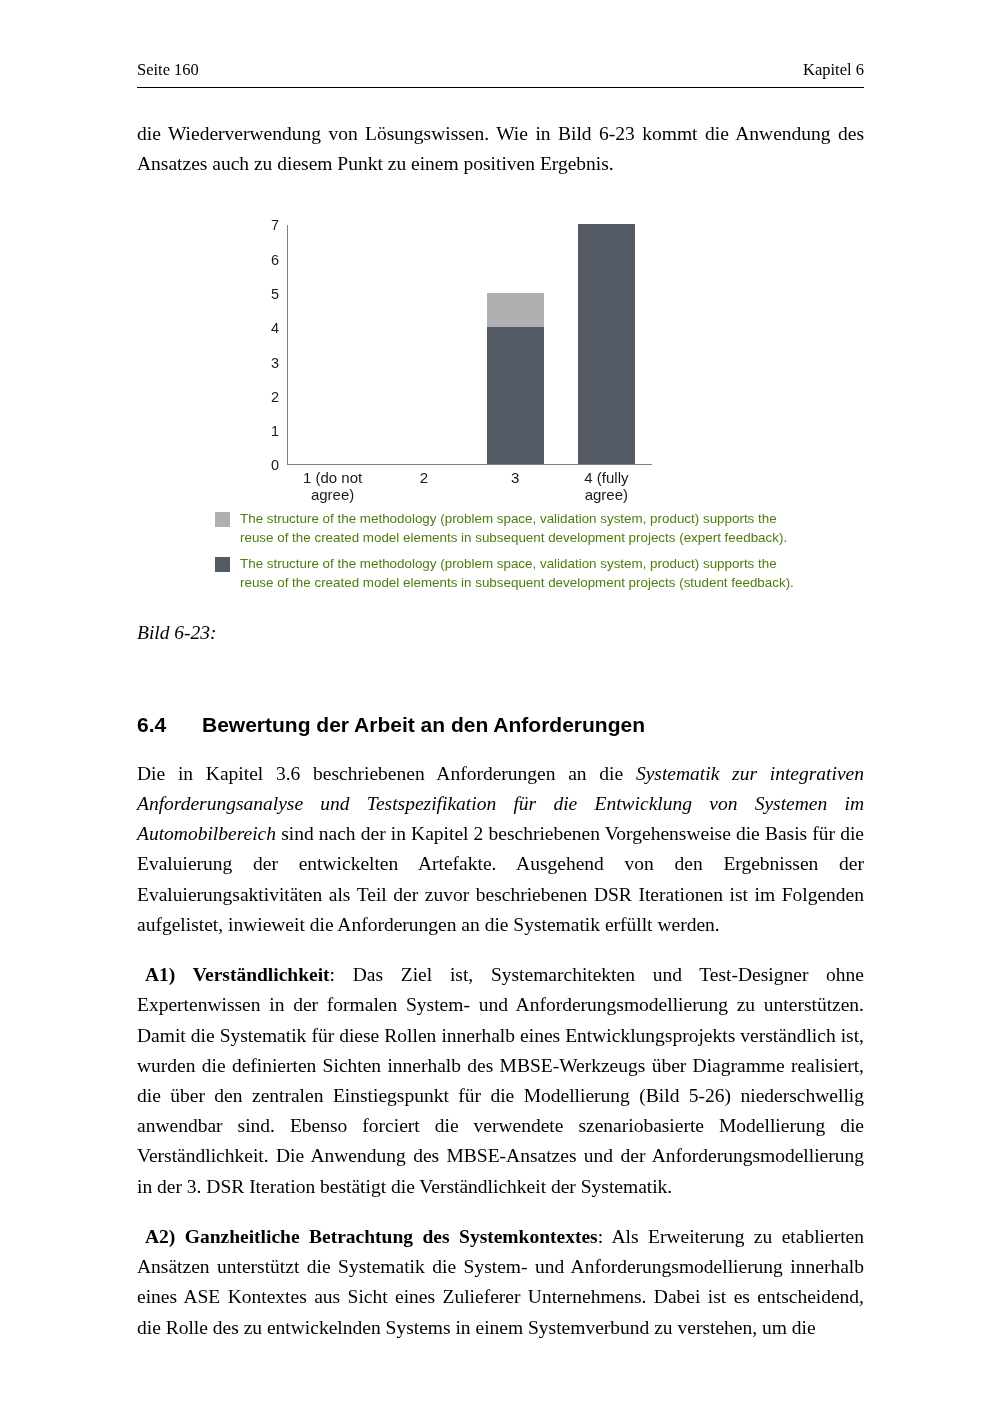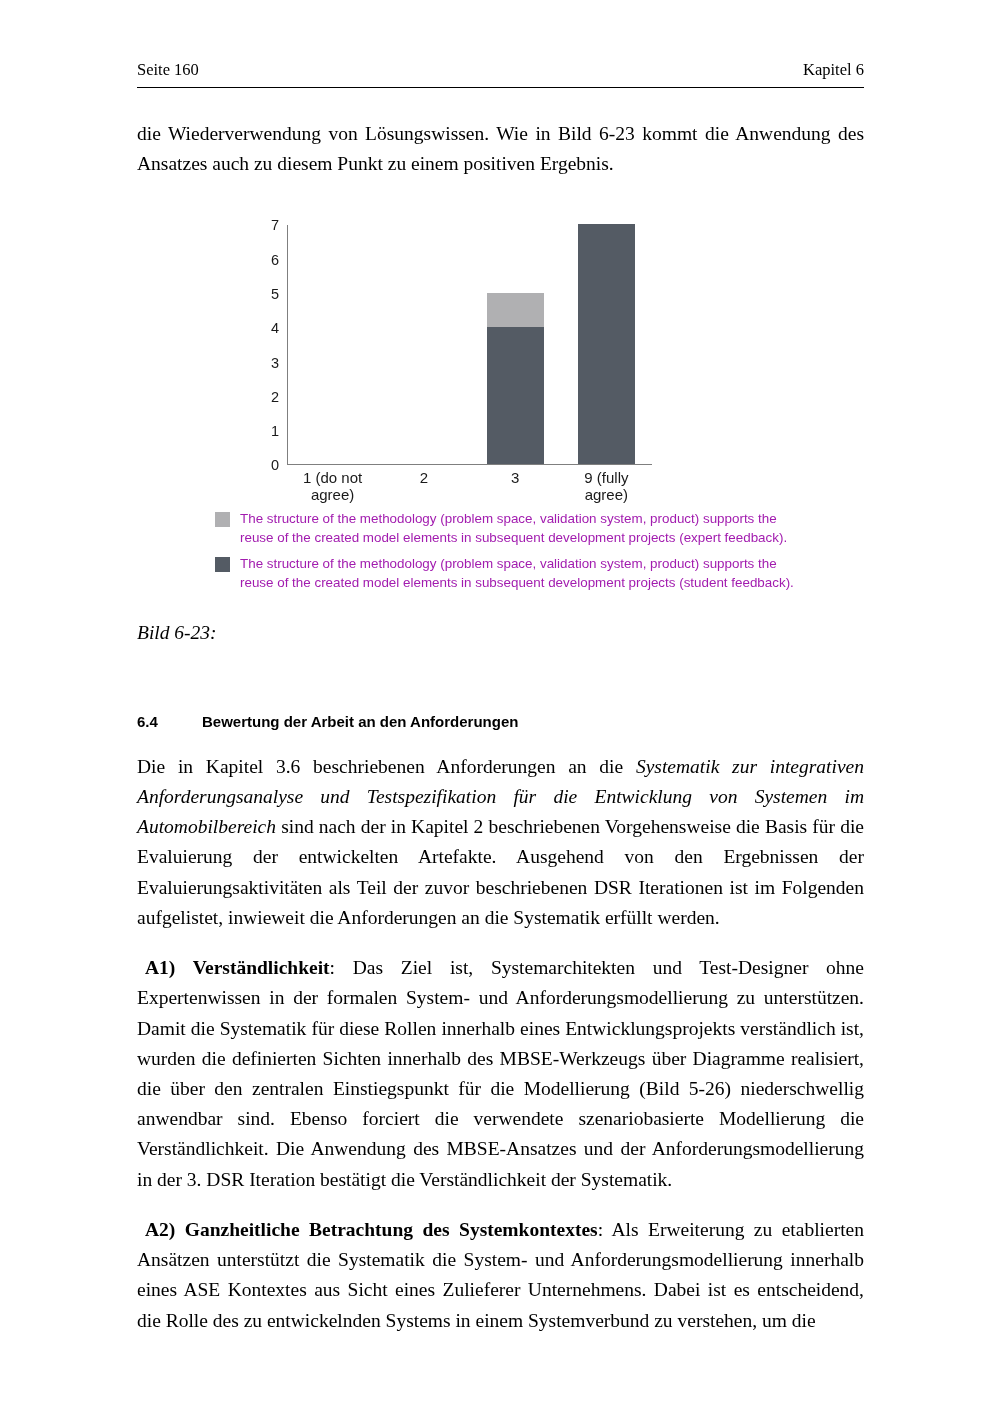--- a/index.html
+++ b/index.html
@@ -138,21 +138,21 @@
     flex: 0 0 15px;
     margin-top: 3px;
     margin-right: 10px;
   }
   .sw-expert  { background: #b0b0b2; }
   .sw-student { background: #545b64; }
   .legend-text {
     font-family: "Liberation Sans", sans-serif;
     font-size: 13.4px;
     line-height: 1.42;
-    color: #a21caf;
+    color: #4d7c0f;
   }
   
   .caption {
     margin-top: 26px;
     display: flex;
     font-style: italic;
     font-size: 19.5px;
     line-height: 1.5;
   }
   .caption .label {
@@ -161,21 +161,21 @@
   }
   .caption .text {
     flex: 1 1 auto;
   }
   
   .h2 {
     margin-top: 66px;
     margin-bottom: 22px;
     font-family: "Liberation Sans", sans-serif;
     font-weight: bold;
-    font-size: 15px;
+    font-size: 21px;
     display: flex;
   }
   .h2 .num { flex: 0 0 65px; }
   .para-gap { height: 20px; }
 </style>
 </head>
 <body>
 
 <div class="page">
 
@@ -221,21 +221,21 @@
                 <div class="seg-student" style="height:240px;"></div>
               </div>
             </div>
           </div>
         </div>
 
         <div class="xlabels">
           <div>1 (do not agree)</div>
           <div>2</div>
           <div>3</div>
-          <div>9 (fully agree)</div>
+          <div>4 (fully agree)</div>
         </div>
       </div>
 
       <div class="legend">
         <div class="legend-row">
           <div class="swatch sw-expert"></div>
           <div class="legend-text">
             <div>The structure of the methodology (problem space, validation system, product) supports the</div>
             <div>reuse of the created model elements in subsequent development projects (expert feedback).</div>
           </div>

